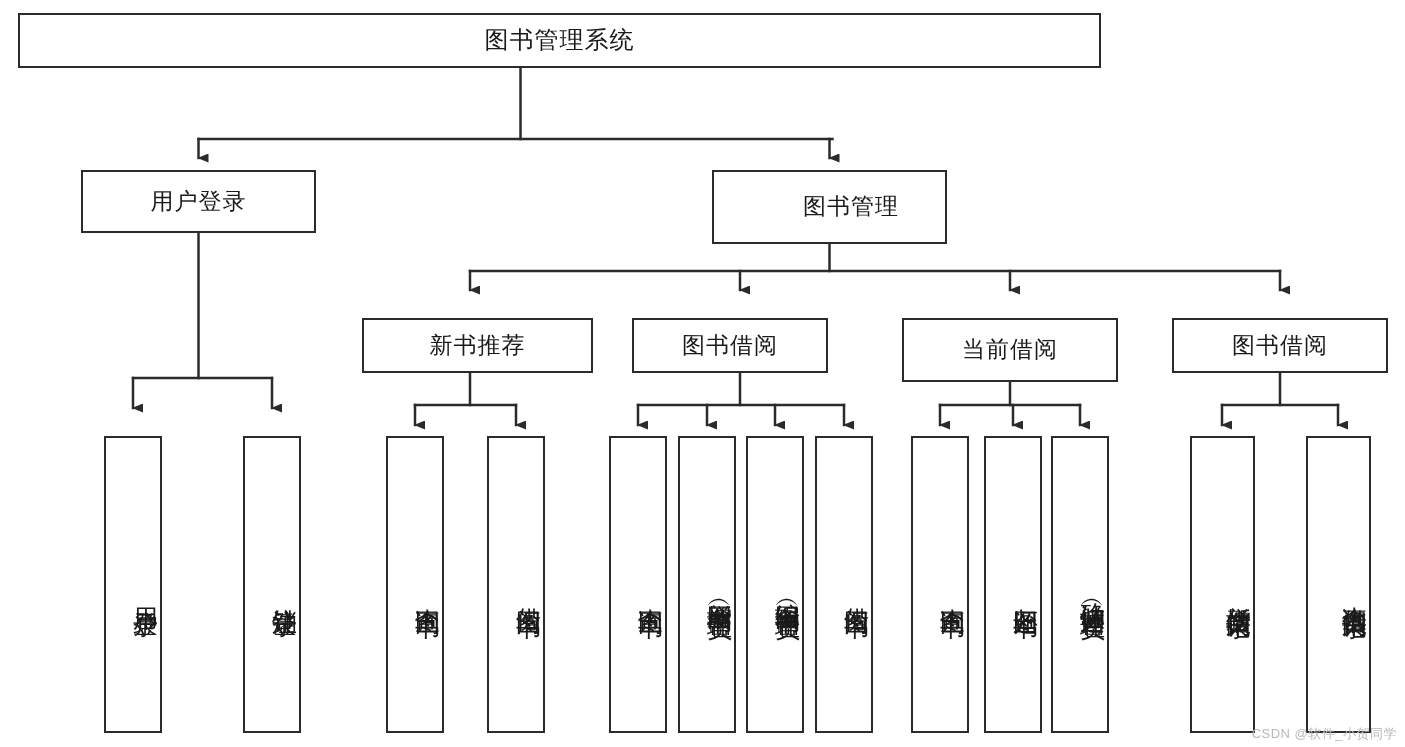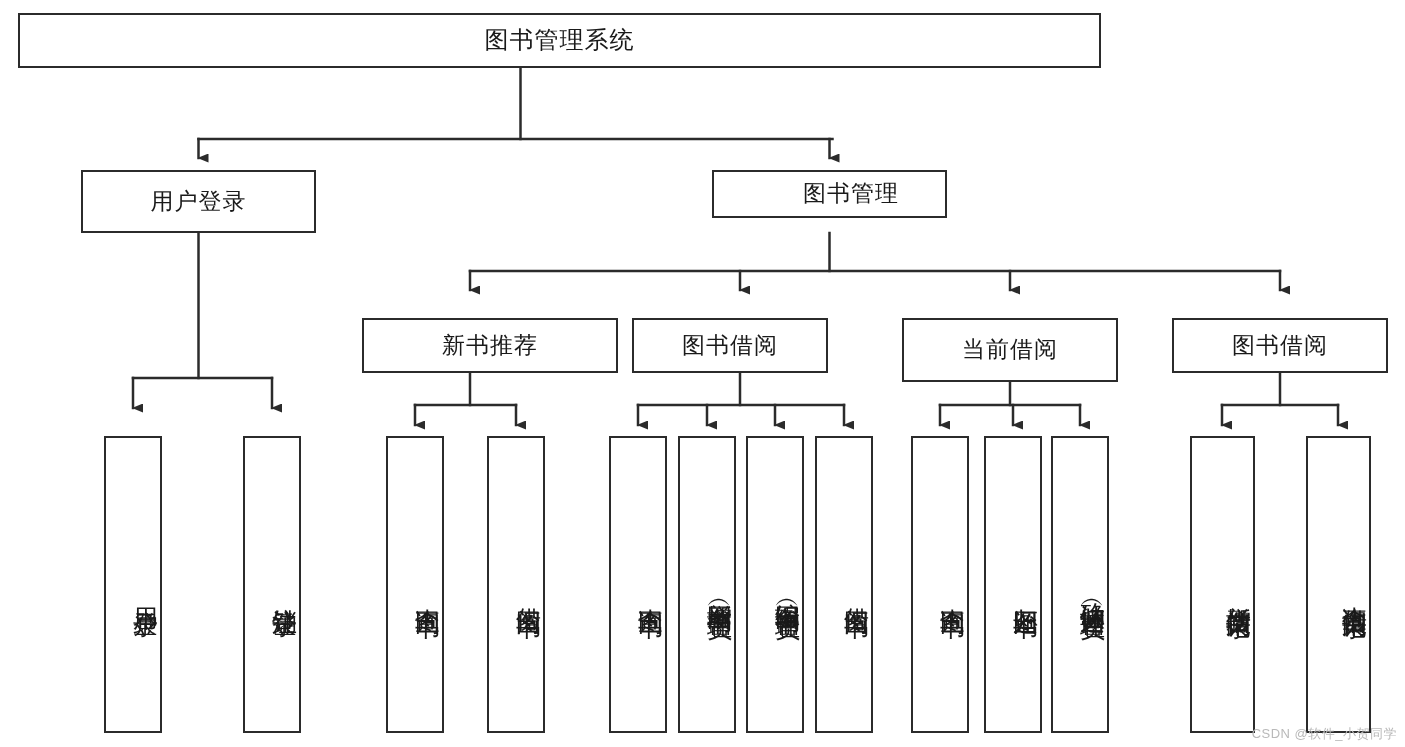--- a/index.html
+++ b/index.html
@@ -122,23 +122,23 @@
       <path d="M1280,373 L1280,405"></path>
       <path d="M1222,405 L1338,405"></path>
       <path d="M1222,405 L1222,425" marker-end="url(#arrow)"></path>
       <path d="M1338,405 L1338,425" marker-end="url(#arrow)"></path>
     </g>
   </svg>
 
   <div class="node horiz root" id="n-root" style="left: 18px; top: 13px; width: 1083px; height: 55px;">图书管理系统</div>
 
   <div class="node horiz" id="n-l2-0" style="left: 81px; top: 170px; width: 235px; height: 63px;">用户登录</div>
-  <div class="node horiz" id="n-l2-1" style="left: 712px; top: 170px; width: 235px; height: 48px; padding-left: 43px;">图书管理</div>
+  <div class="node horiz" id="n-l2-1" style="left: 712px; top: 170px; width: 235px; height: 74px; padding-left: 43px;">图书管理</div>
 
-  <div class="node horiz" id="n-l3-0" style="left: 362px; top: 318px; width: 256px; height: 55px;">新书推荐</div>
+  <div class="node horiz" id="n-l3-0" style="left: 362px; top: 318px; width: 231px; height: 55px;">新书推荐</div>
   <div class="node horiz" id="n-l3-1" style="left: 632px; top: 318px; width: 196px; height: 55px;">图书借阅</div>
   <div class="node horiz" id="n-l3-2" style="left: 902px; top: 318px; width: 216px; height: 64px;">当前借阅</div>
   <div class="node horiz" id="n-l3-3" style="left: 1172px; top: 318px; width: 216px; height: 55px;">图书借阅</div>
 
   <div id="leaf-host">
       <div class="node vert" style="left: 104px; top: 436px; width: 58px; height: 297px;">
         <span class="vlabel">用户登录</span>
       </div>
       <div class="node vert" style="left: 243px; top: 436px; width: 58px; height: 297px;">
         <span class="vlabel">注销登录</span>

